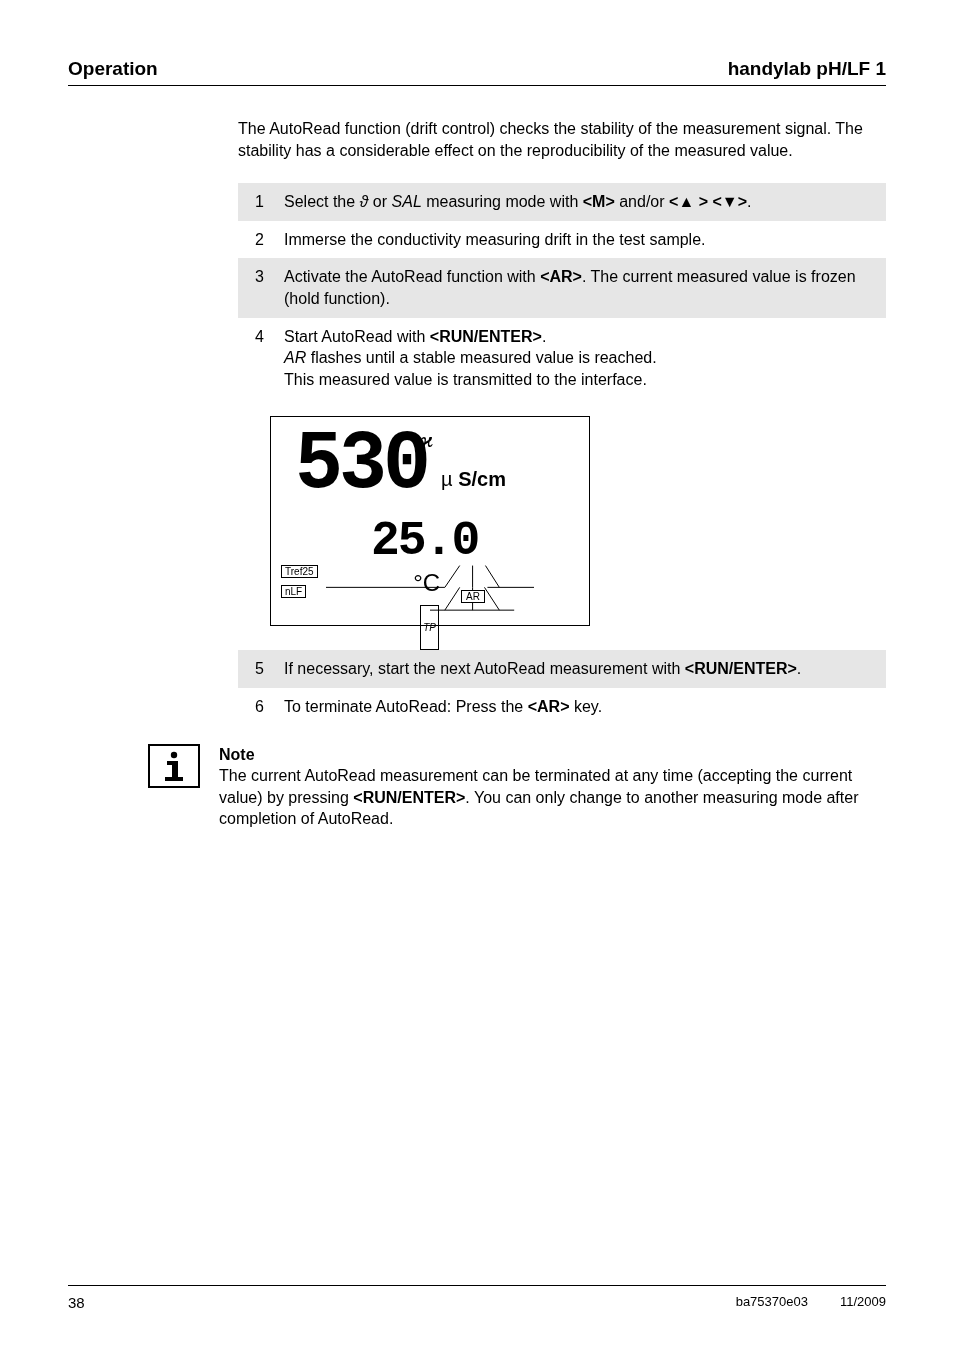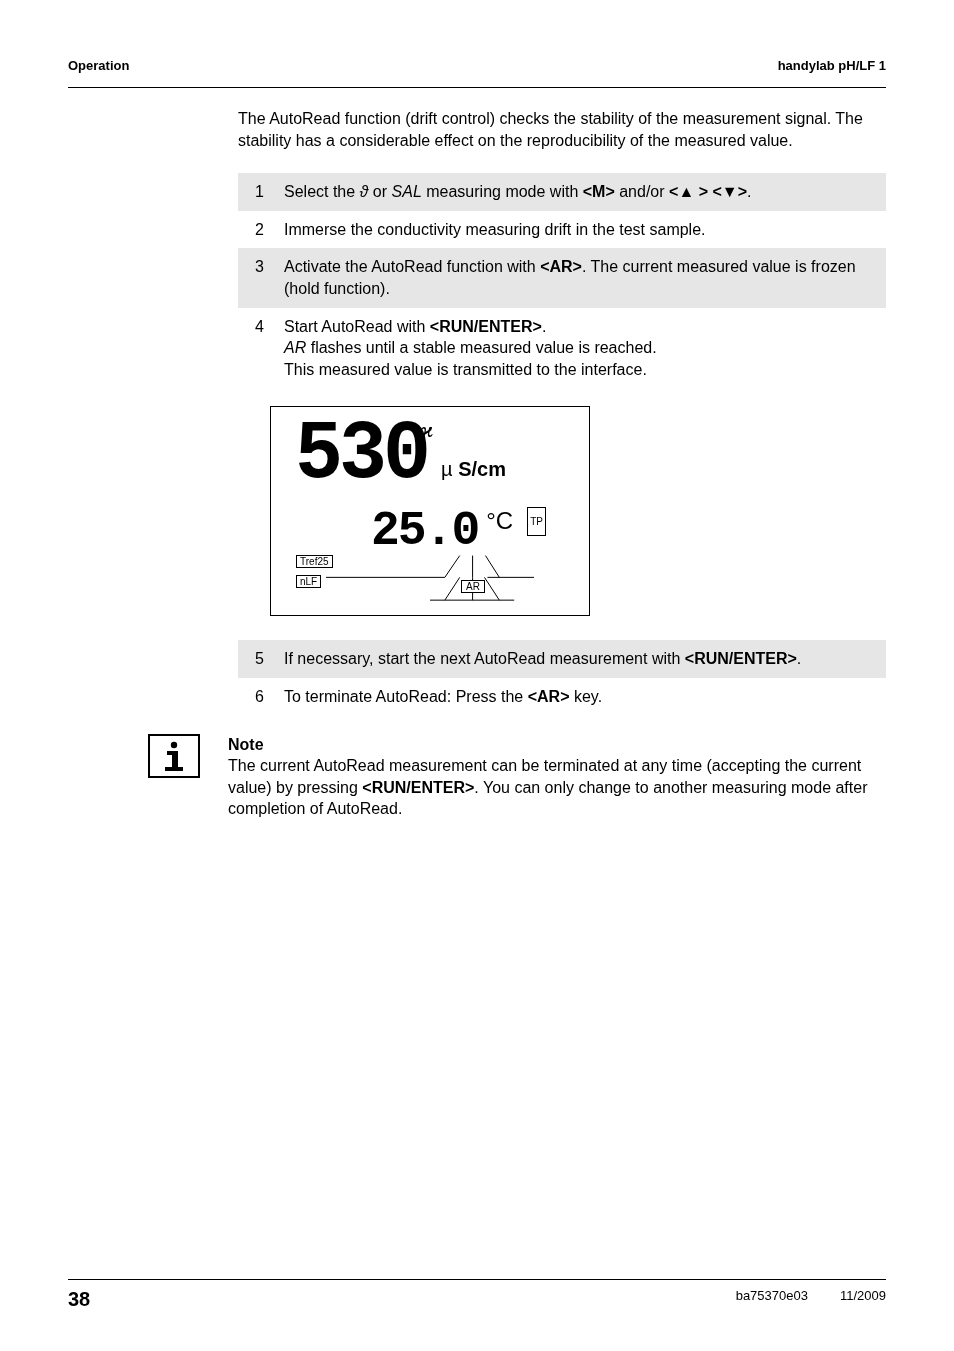--- a/index.html
+++ b/index.html
@@ -9,24 +9,24 @@
     color: #000;
     background: #fff;
     position: relative;
     padding: 58px 68px 40px 68px;
     font-size: 15px;
   }
   .header-row {
     display: flex;
     justify-content: space-between;
     font-weight: bold;
-    font-size: 13px;
-    padding-bottom: 14px;
+    font-size: 19px;
+    padding-bottom: 5px;
     border-bottom: 1.5px solid #000;
-    margin-bottom: 20px;
+    margin-bottom: 32px;
   }
   .content { margin-left: 170px; }
   .section-heading {
     font-weight: bold;
     font-size: 16px;
     margin-bottom: 18px;
   }
   .body-text {
     font-size: 16px;
     line-height: 1.35;
@@ -79,60 +79,62 @@
   .lcd-unit-main {
     font-size: 20px;
     margin-left: 8px;
     margin-bottom: 14px;
   }
   .lcd-unit-main b { font-weight: bold; }
   .lcd-sub {
     position: absolute;
     left: 100px; top: 100px;
     display: flex;
-    align-items: flex-start;
+    align-items: center;
     gap: 4px;
+    flex-direction: column;
   }
   .lcd-sub-digits {
     font-family: 'Courier New', monospace;
     font-size: 48px;
     font-weight: bold;
     letter-spacing: -2px;
     line-height: 1;
   }
   .lcd-c { font-size: 24px; margin-left: 4px; margin-bottom: 4px; }
   .lcd-tp {
     border: 1px solid #000;
     font-size: 10px;
-    padding: 8px 2px;
+    padding: 16px 2px;
     margin-left: 10px;
     margin-bottom: 8px;
-  }
-  .lcd-labels { position: absolute; left: 25px; top: 144px; }
+    font-style: italic;
+  }
+  .lcd-labels { position: absolute; left: 10px; top: 144px; }
   .lcd-label-box {
     border: 1px solid #000;
     font-size: 10px;
     padding: 0 3px;
     margin-bottom: 3px;
     display: inline-block;
   }
   .lcd-ar {
     position: absolute;
     left: 190px; bottom: 22px;
     border: 1px solid #000;
     font-size: 10px;
     padding: 0 4px;
     background: #fff;
     z-index: 2;
   }
   .lcd-lines line { stroke: #000; stroke-width: 1; }
   .note-block {
     display: flex;
     align-items: flex-start;
-    gap: 28px;
+    gap: 19px;
     margin-left: -90px;
     margin-top: 12px;
   }
   .note-icon {
     border: 2.5px solid #000;
     width: 52px; height: 44px;
     display: flex;
     align-items: center;
     justify-content: center;
     flex-shrink: 0;
@@ -142,21 +144,21 @@
   .note-text .note-title { font-weight: bold; display: block; }
   .footer {
     position: absolute;
     left: 68px; right: 68px; bottom: 40px;
     border-top: 1px solid #000;
     padding-top: 8px;
     display: flex;
     justify-content: space-between;
     font-size: 13px;
   }
-  .footer .pnum { font-weight: bold; font-size: 20px; }
+  .footer .pnum { font-weight: normal; font-size: 15px; }
   .footer .right { display: flex; gap: 32px; }
   .seg { display:inline-block; }
 </style>
 </head>
 <body>
 
 <div class="header-row">
   <span>Operation</span>
   <span>handylab pH/LF 1</span>
 </div>

